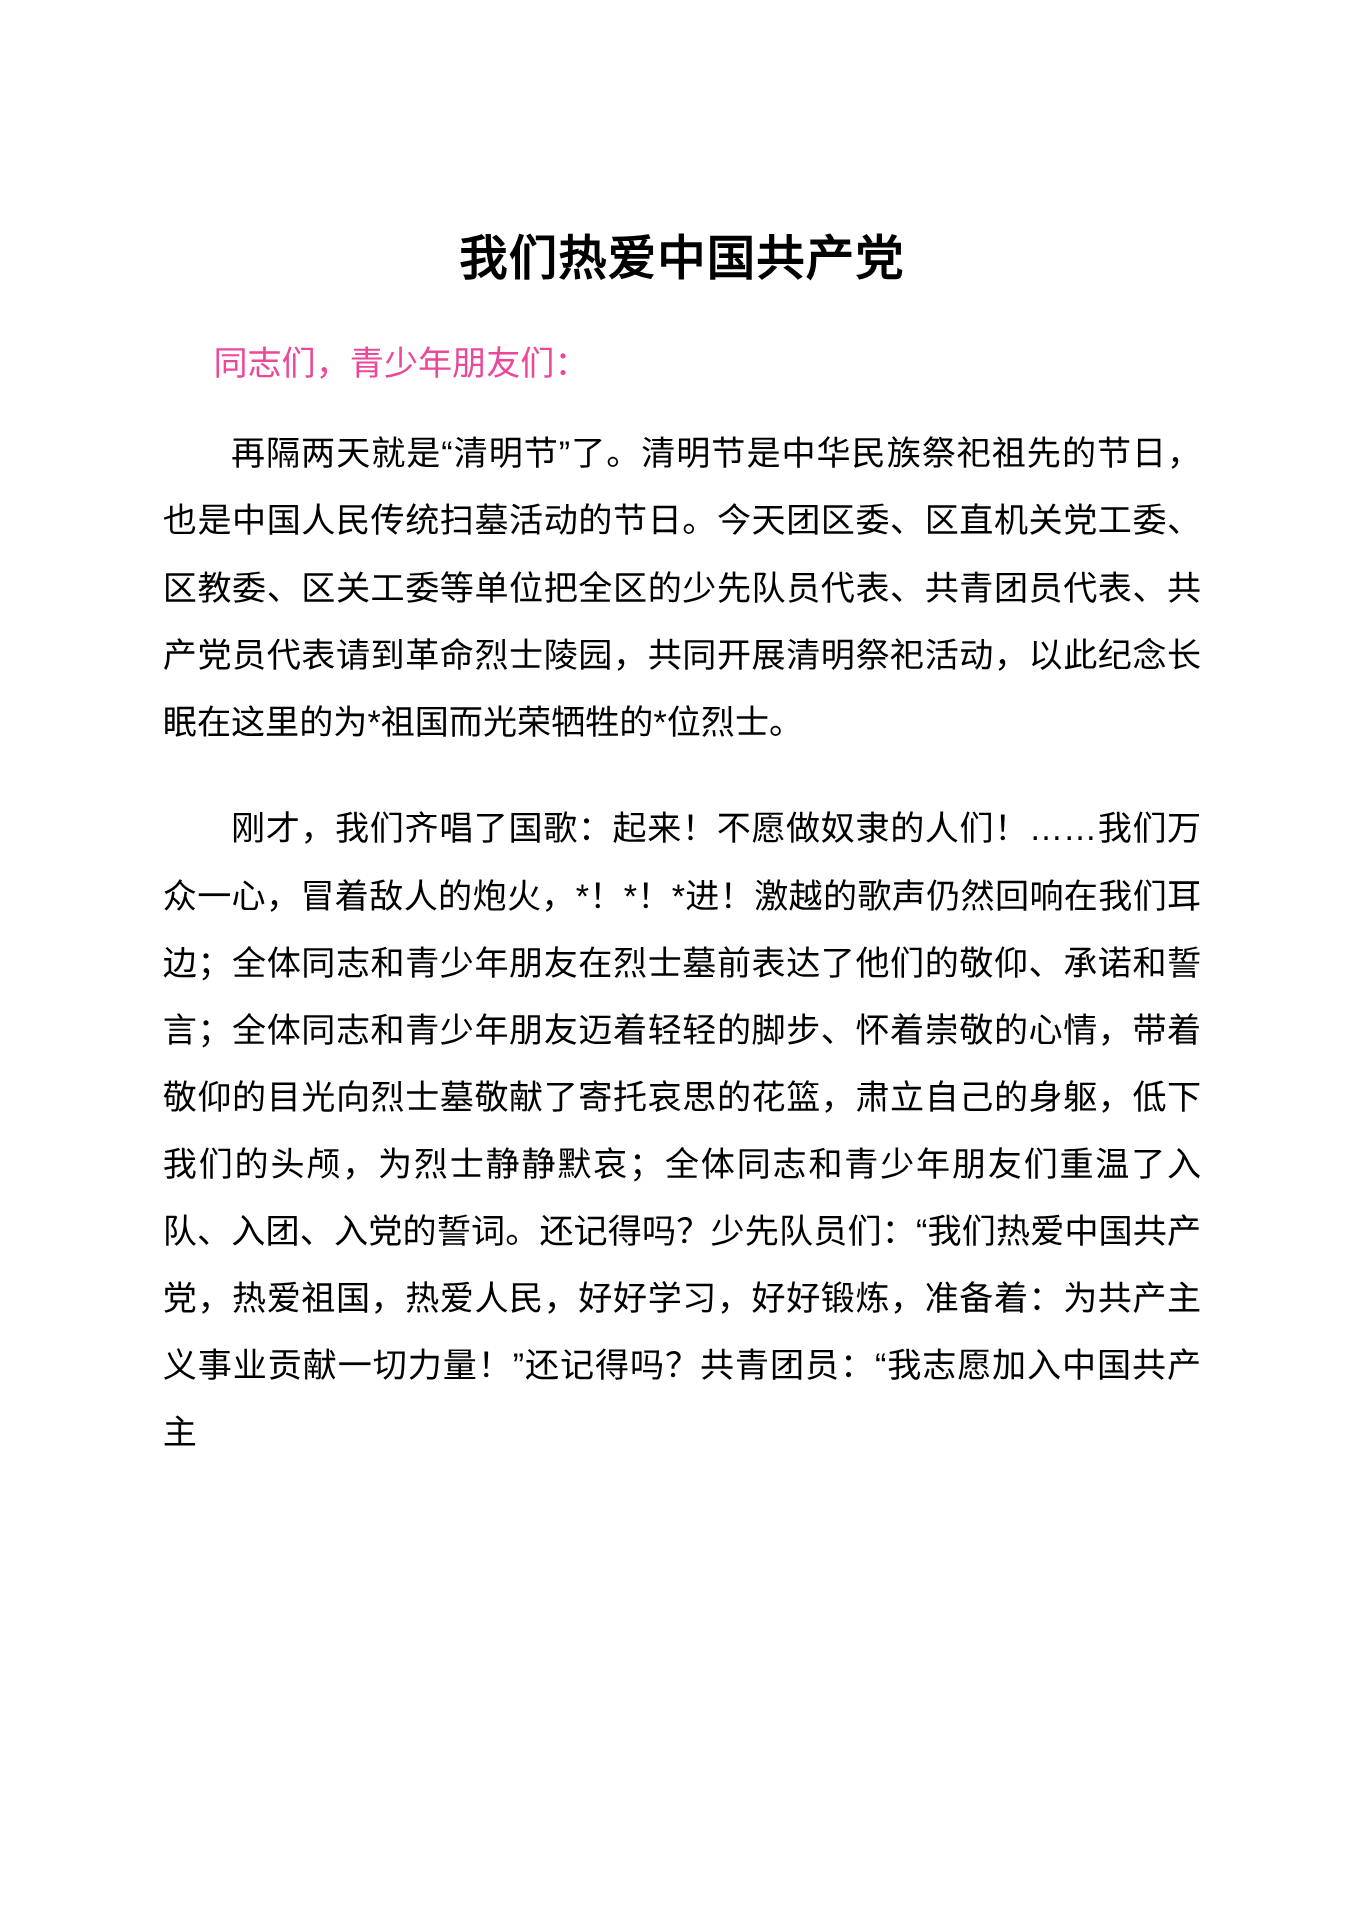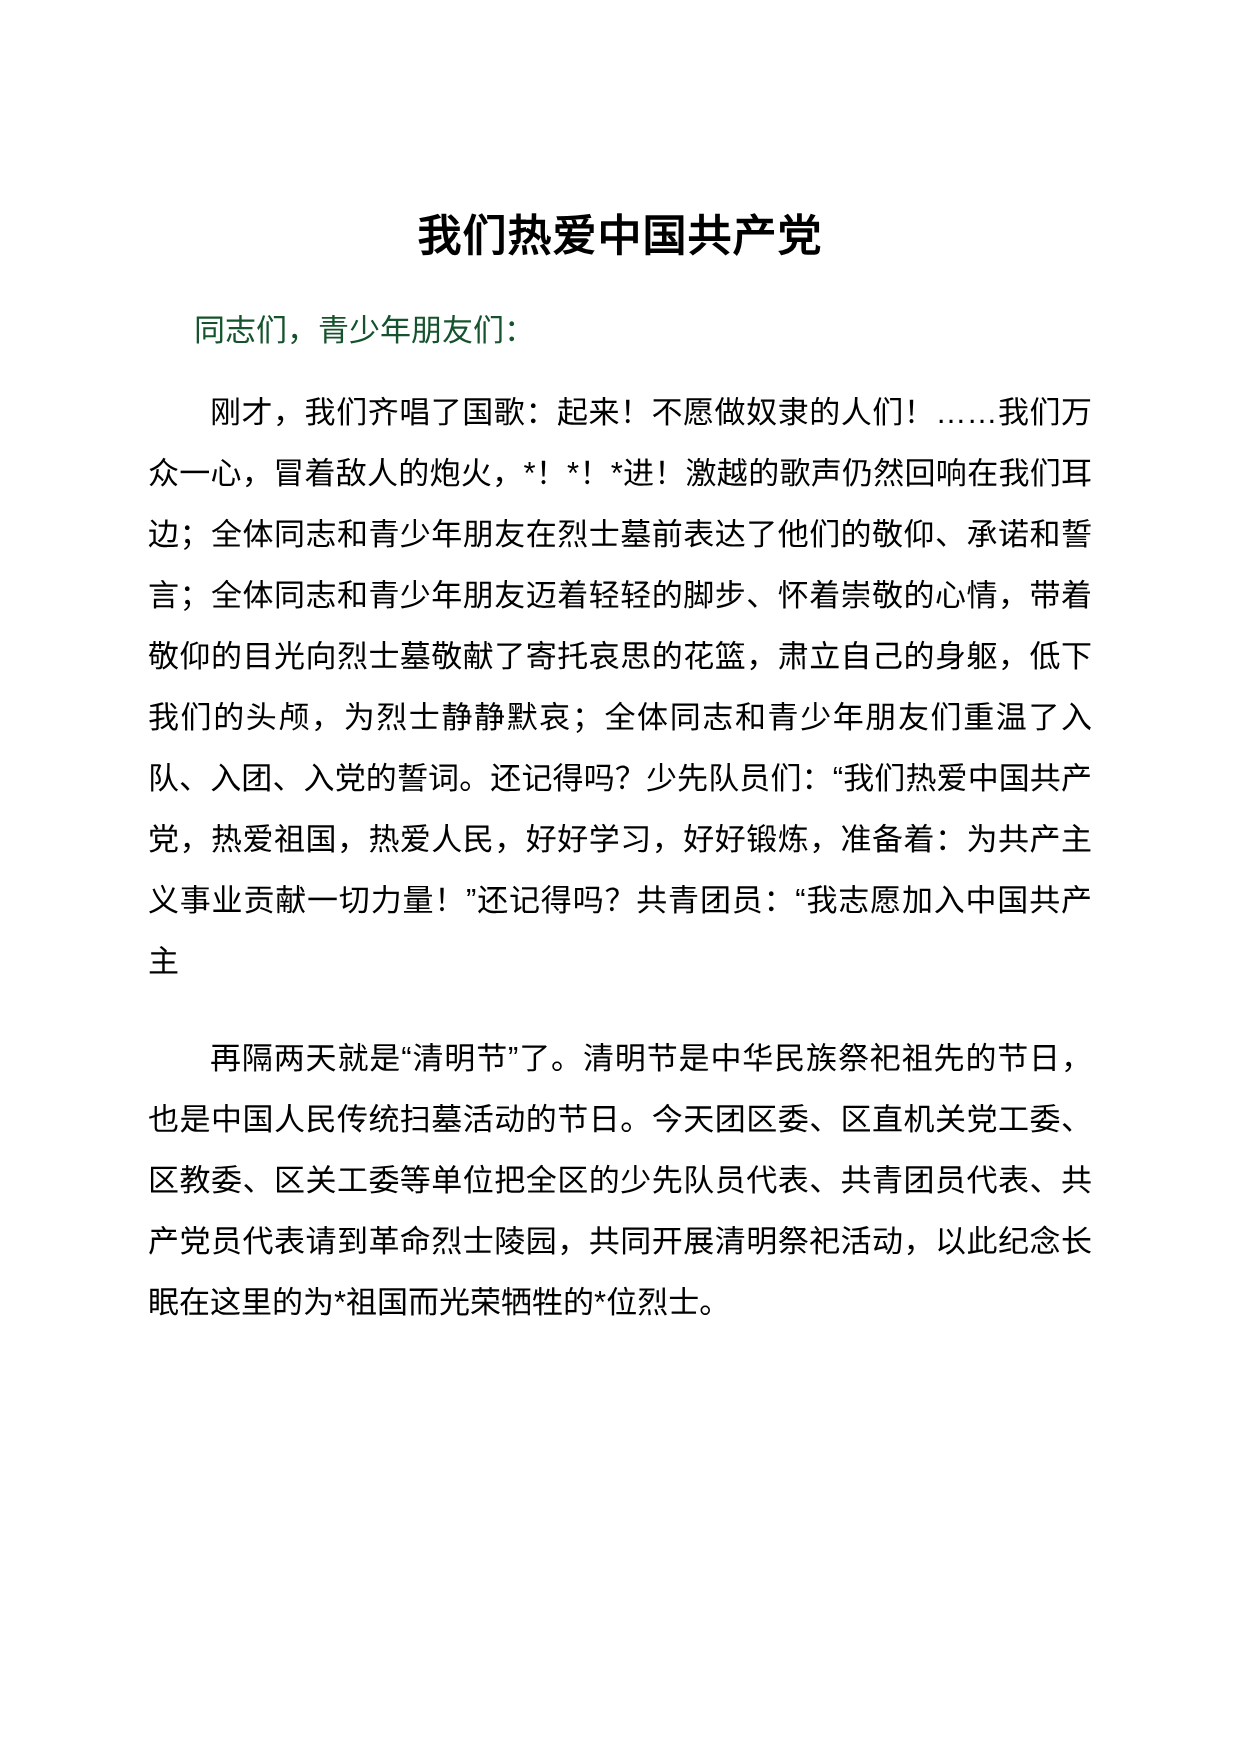--- a/index.html
+++ b/index.html
@@ -38,21 +38,21 @@
     padding-top: 210px;
     color: #000000;
   }
   .salutation {
     margin: 0;
     padding: 0;
     font-size: 31px;
     line-height: 1.0;
     margin-top: 52px;
     padding-left: 46px;
-    color: #14532d;
+    color: #ec4899;
     white-space: nowrap;
   }
   .body-para {
     margin: 0;
     padding: 0;
     font-size: 31px;
     line-height: 61px;
     text-align: justify;
     text-justify: inter-ideograph;
     text-indent: 2em;
@@ -66,18 +66,18 @@
 </head>
 <body>
 
 <div class="page">
   <div class="content">
 
     <h1 class="doc-title">我们热爱中国共产党</h1>
 
     <p class="salutation">同志们，青少年朋友们：</p>
 
+    <p class="body-para">再隔两天就是“清明节”了。清明节是中华民族祭祀祖先的节日，也是中国人民传统扫墓活动的节日。今天团区委、区直机关党工委、区教委、区关工委等单位把全区的少先队员代表、共青团员代表、共产党员代表请到革命烈士陵园，共同开展清明祭祀活动，以此纪念长眠在这里的为*祖国而光荣牺牲的*位烈士。</p>
+
     <p class="body-para">刚才，我们齐唱了国歌：起来！不愿做奴隶的人们！……我们万众一心，冒着敌人的炮火，*！*！*进！激越的歌声仍然回响在我们耳边；全体同志和青少年朋友在烈士墓前表达了他们的敬仰、承诺和誓言；全体同志和青少年朋友迈着轻轻的脚步、怀着崇敬的心情，带着敬仰的目光向烈士墓敬献了寄托哀思的花篮，肃立自己的身躯，低下我们的头颅，为烈士静静默哀；全体同志和青少年朋友们重温了入队、入团、入党的誓词。还记得吗？少先队员们：“我们热爱中国共产党，热爱祖国，热爱人民，好好学习，好好锻炼，准备着：为共产主义事业贡献一切力量！”还记得吗？共青团员：“我志愿加入中国共产主</p>
-
-    <p class="body-para">再隔两天就是“清明节”了。清明节是中华民族祭祀祖先的节日，也是中国人民传统扫墓活动的节日。今天团区委、区直机关党工委、区教委、区关工委等单位把全区的少先队员代表、共青团员代表、共产党员代表请到革命烈士陵园，共同开展清明祭祀活动，以此纪念长眠在这里的为*祖国而光荣牺牲的*位烈士。</p>
 
   </div>
 </div>
 
 </body></html>

